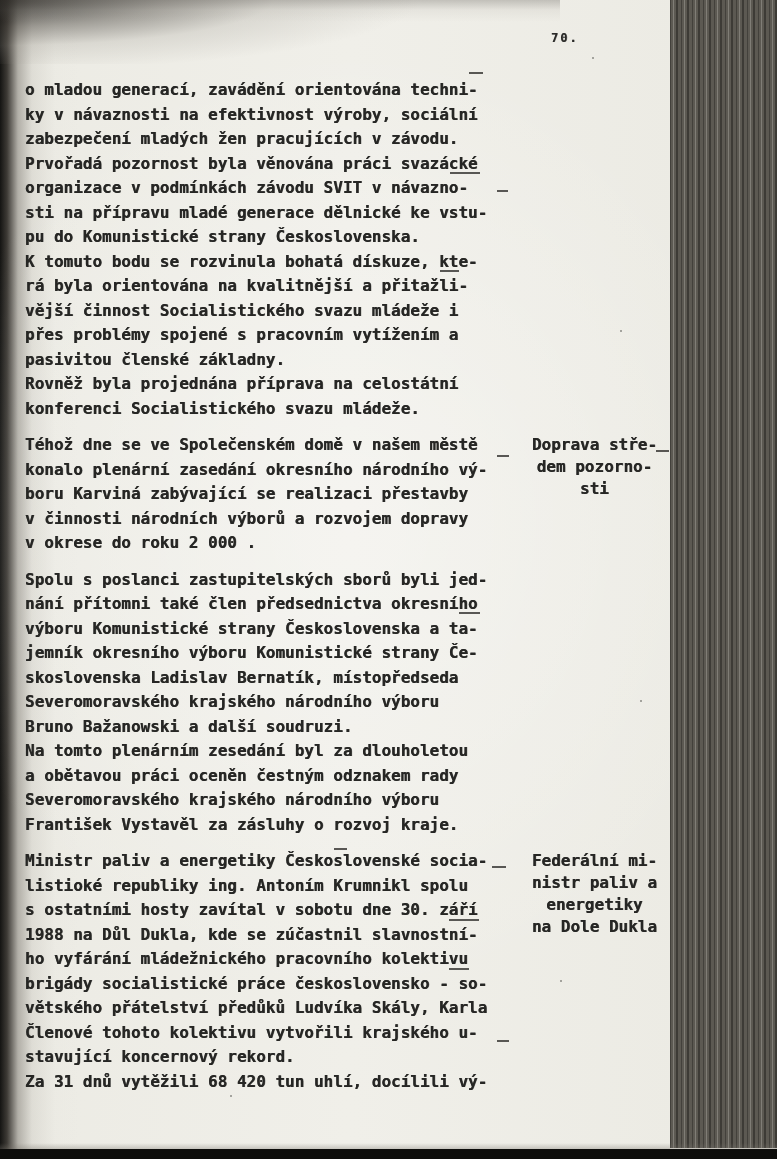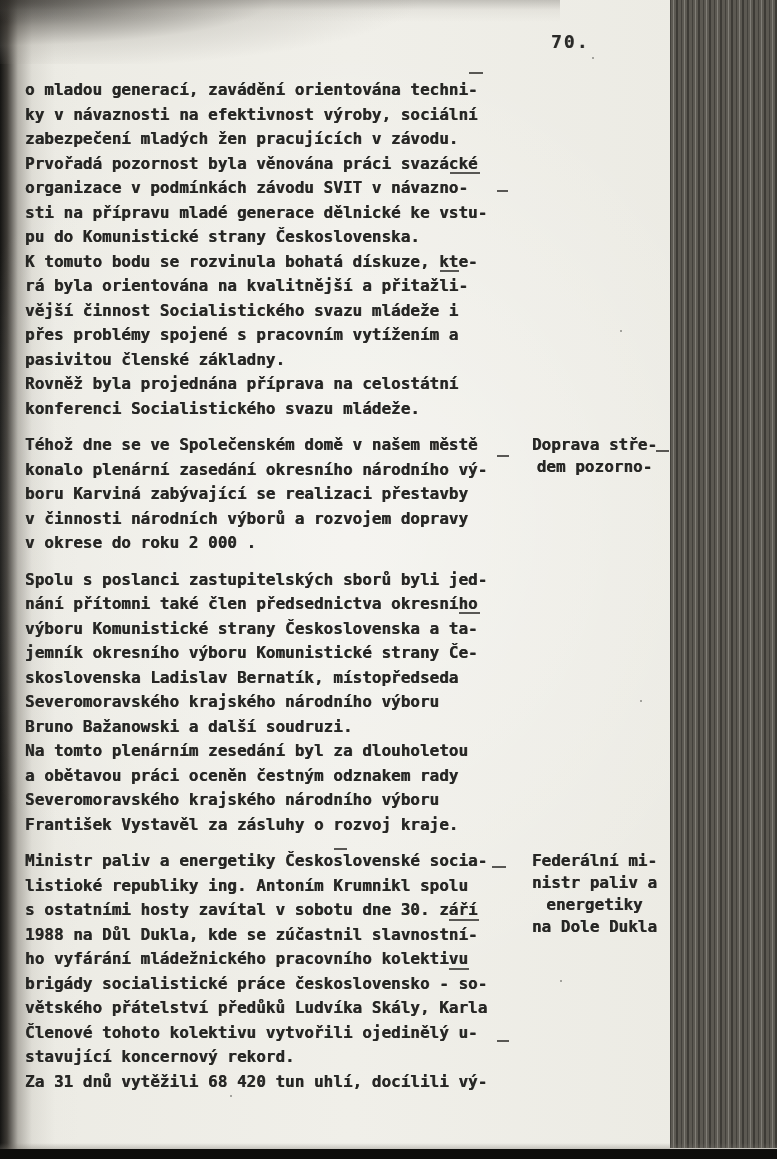--- a/index.html
+++ b/index.html
@@ -59,21 +59,21 @@
   .edge-bottom{
     position:absolute;left:0;bottom:0;width:777px;height:10px;background:#0d0d0b;
   }
   .edge-bottom-fade{
     position:absolute;left:0;bottom:10px;width:777px;height:6px;
     background:linear-gradient(180deg,rgba(236,234,227,0) 0,rgba(120,116,108,0.35) 100%);
   }
   
   .page-number{
     position:absolute;left:551px;top:31px;
-    font-size:18px;font-weight:bold;color:#2a2a28;letter-spacing:2px;
+    font-size:12px;font-weight:bold;color:#2a2a28;letter-spacing:2px;
     text-shadow:0.5px 0.4px 0 rgba(40,40,38,0.55);
   }
   .content{
     position:absolute;left:25px;top:78px;width:740px;
     font-size:16px;font-weight:bold;color:#262624;
   }
   .para{display:flex;margin-bottom:12px;}
   .lines{width:487px;flex:0 0 487px;}
   .line{
     height:24.5px;line-height:24.5px;white-space:pre;
@@ -124,20 +124,21 @@
       <div class="lines">
         <div class="line">Téhož dne se ve Společenském domě v našem městě</div>
         <div class="line">konalo plenární zasedání okresního národního vý-</div>
         <div class="line">boru Karviná zabývající se realizaci přestavby</div>
         <div class="line">v činnosti národních výborů a rozvojem dopravy</div>
         <div class="line">v okrese do roku 2 000 .</div>
       </div>
       <div class="note">
         <div class="note-line">Doprava stře-</div>
         <div class="note-line">dem pozorno-</div>
+        <div class="note-line">sti</div>
       </div>
     </div>
     <div class="para">
       <div class="lines">
         <div class="line">Spolu s poslanci zastupitelských sborů byli jed-</div>
         <div class="line">nání přítomni také člen předsednictva okresního</div>
         <div class="line">výboru Komunistické strany Československa a ta-</div>
         <div class="line">jemník okresního výboru Komunistické strany Če-</div>
         <div class="line">skoslovenska Ladislav Bernatík, místopředseda</div>
         <div class="line">Severomoravského krajského národního výboru</div>
@@ -150,21 +151,21 @@
     </div>
     <div class="para">
       <div class="lines">
         <div class="line">Ministr paliv a energetiky Československé socia-</div>
         <div class="line">listioké republiky ing. Antoním Krumnikl spolu</div>
         <div class="line">s ostatními hosty zavítal v sobotu dne 30. září</div>
         <div class="line">1988 na Důl Dukla, kde se zúčastnil slavnostní-</div>
         <div class="line">ho vyfárání mládežnického pracovního kolektivu</div>
         <div class="line">brigády socialistické práce československo - so-</div>
         <div class="line">větského přátelství předůků Ludvíka Skály, Karla</div>
-        <div class="line">Členové tohoto kolektivu vytvořili ojedinělý u-</div>
+        <div class="line">Členové tohoto kolektivu vytvořili krajského u-</div>
         <div class="line">stavující koncernový rekord.</div>
         <div class="line">Za 31 dnů vytěžili 68 420 tun uhlí, docílili vý-</div>
       </div>
       <div class="note">
         <div class="note-line">Federální mi-</div>
         <div class="note-line">nistr paliv a</div>
         <div class="note-line">energetiky</div>
         <div class="note-line">na Dole Dukla</div>
       </div>
     </div>

